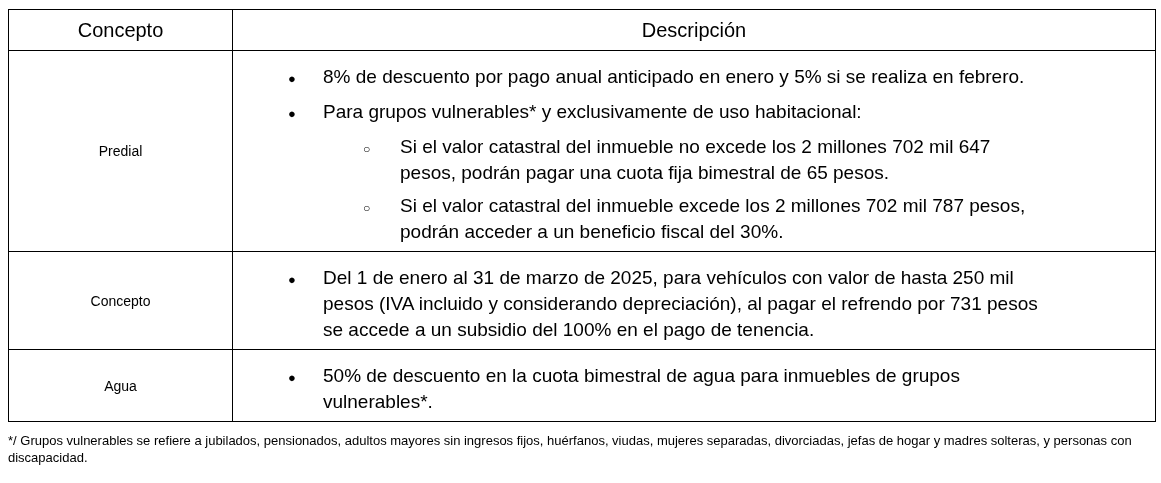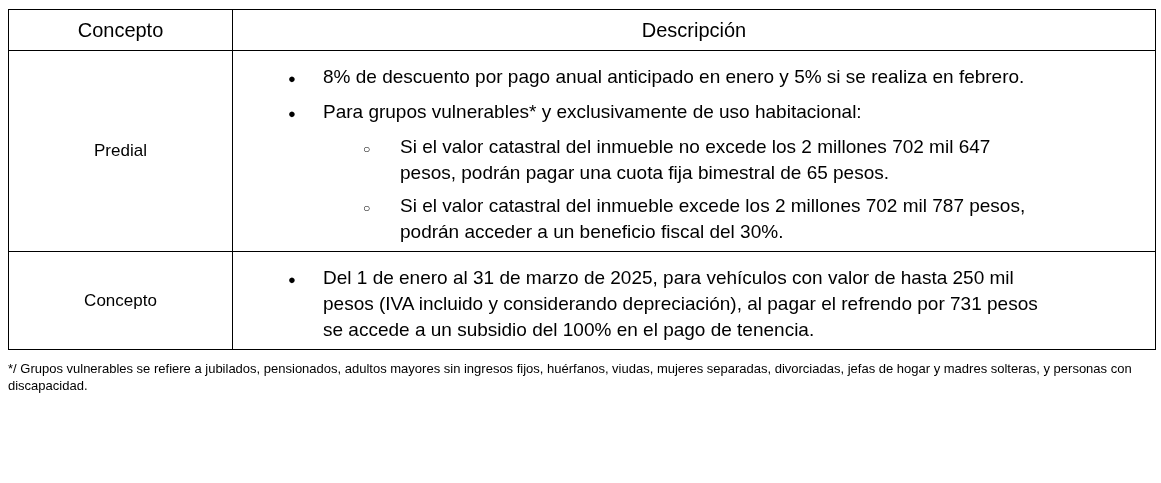--- a/index.html
+++ b/index.html
@@ -26,21 +26,21 @@
   th.col-header {
     font-size: 20px;
     font-weight: 400;
     line-height: 26px;
     padding: 7px 4px;
     text-align: center;
   }
   td.concept {
     text-align: center;
     vertical-align: middle;
-    font-size: 17px;
+    font-size: 14px;
     line-height: 26px;
     padding: 12px;
   }
   td.desc {
     vertical-align: middle;
     font-size: 19px;
     line-height: 26px;
     padding: 6px 6px 6px 0;
   }
   .li { display: flex; align-items: baseline; }
@@ -106,20 +106,30 @@
         <td class="desc">
           <div class="li l1">
             <span class="marker">●</span>
             <span class="txt">Del 1 de enero al 31 de marzo de 2025, para vehículos con valor de hasta 250 mil
 pesos (IVA incluido y considerando depreciación), al pagar el refrendo por 731 pesos
 se accede a un subsidio del 100% en el pago de tenencia.</span>
           </div>
         </td>
       </tr>
 
+      <tr>
+        <td class="concept">Agua</td>
+        <td class="desc">
+          <div class="li l1">
+            <span class="marker">●</span>
+            <span class="txt">50% de descuento en la cuota bimestral de agua para inmuebles de grupos
+vulnerables*.</span>
+          </div>
+        </td>
+      </tr>
 
 
     </tbody>
   </table>
 
   <div class="footnote">*/ Grupos vulnerables se refiere a jubilados, pensionados, adultos mayores sin ingresos fijos, huérfanos, viudas, mujeres separadas, divorciadas, jefas de hogar y madres solteras, y personas con discapacidad.</div>
 
 </div>
 
 </body></html>

